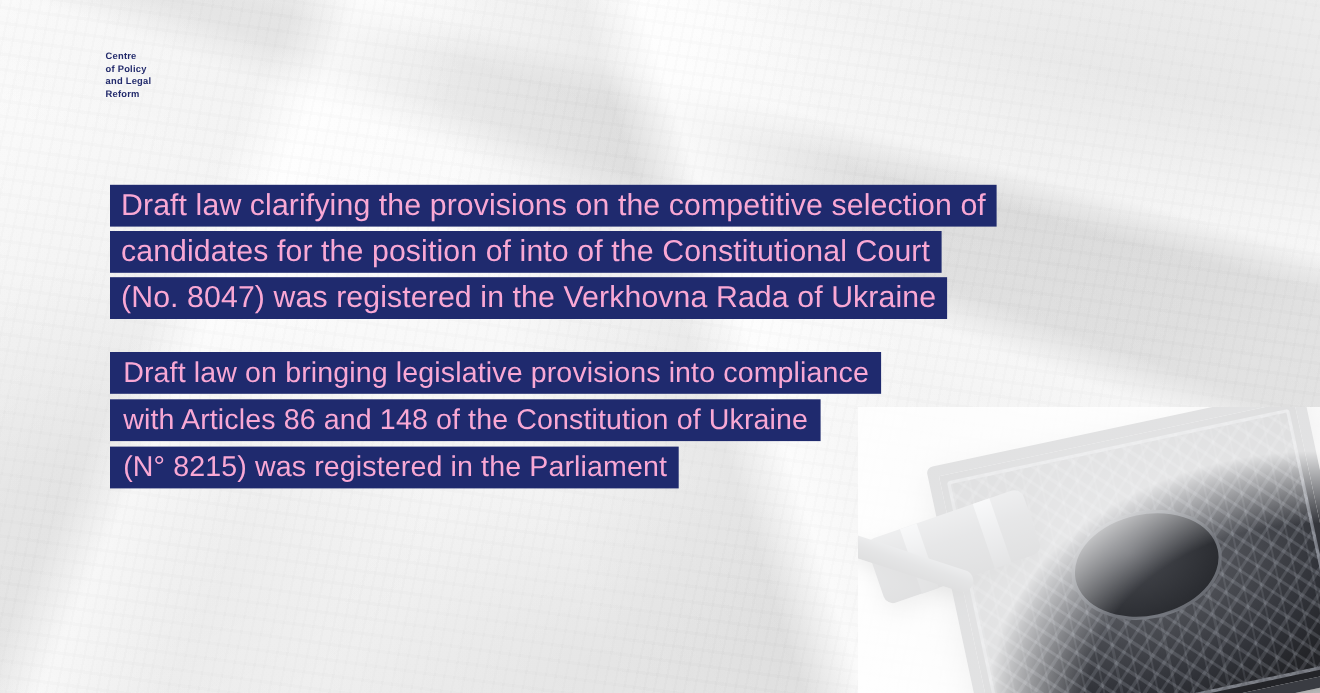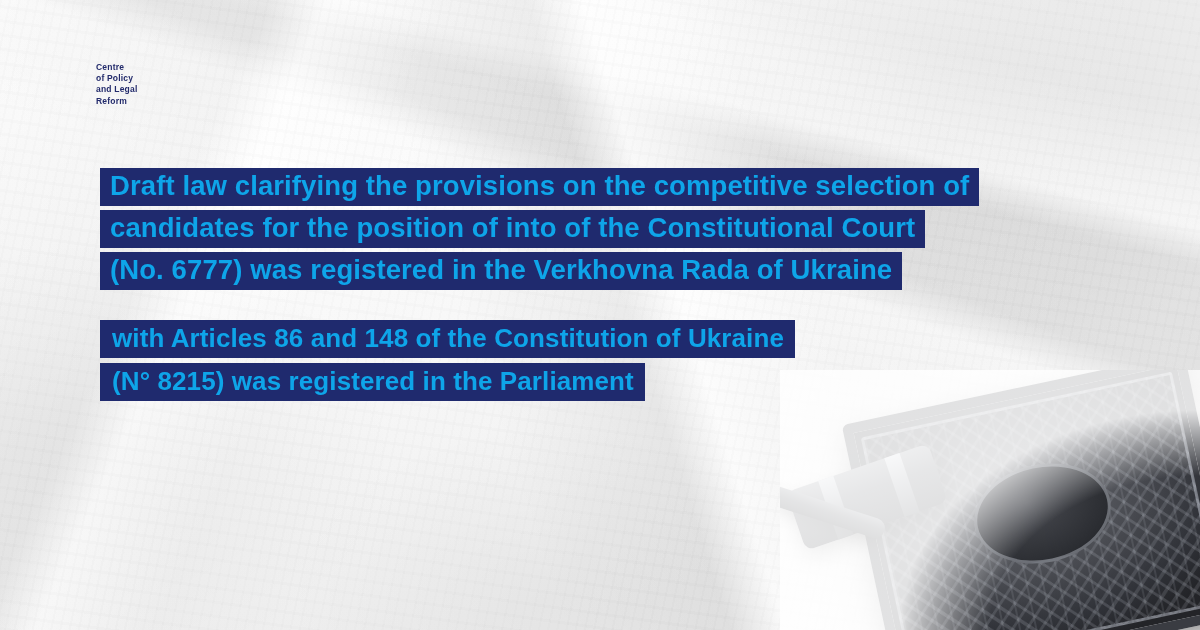--- a/index.html
+++ b/index.html
@@ -62,41 +62,41 @@
     height: 84px;
     display: block;
   }
   .logo-tagline {
     font-size: 8.5px;
     line-height: 1.32;
     font-weight: 700;
     color: #222a6b;
     letter-spacing: .2px;
     white-space: pre-line;
-    margin-top: 18px;
+    margin-top: 2px;
   }
 
   
   .headline {
     position: absolute;
     left: 0;
     top: 0;
     width: 1200px;
   }
   .hl-group {
     position: absolute;
   }
   .hl-group.first { left: 100px; top: 168px; }
   .hl-group.second { left: 100px; top: 320px; }
 
   .hl-line {
     display: table;
     background: #1f2a6e;
-    color: #0ea5e9;
-    font-weight: 700;
+    color: #f9a8d4;
+    font-weight: 400;
     letter-spacing: .1px;
     padding: 3px 10px 5px 10px;
     margin-bottom: 4px;
     box-decoration-break: clone;
   }
   .hl-group.first .hl-line {
     font-size: 27.5px;
     line-height: 30px;
   }
   .hl-group.second .hl-line {
@@ -200,24 +200,25 @@
 of Policy
 and Legal
 Reform</div>
   </div>
 
   <div class="headline">
 
     <div class="hl-group first">
       <div class="hl-line">Draft law clarifying the provisions on the competitive selection of</div>
       <div class="hl-line">candidates for the position of into of the Constitutional Court</div>
-      <div class="hl-line">(No. 6777) was registered in the Verkhovna Rada of Ukraine</div>
+      <div class="hl-line">(No. 8047) was registered in the Verkhovna Rada of Ukraine</div>
     </div>
 
     <div class="hl-group second">
+      <div class="hl-line">Draft law on bringing legislative provisions into compliance</div>
       <div class="hl-line">with Articles 86 and 148 of the Constitution of Ukraine</div>
       <div class="hl-line">(N° 8215) was registered in the Parliament</div>
     </div>
 
   </div>
 
   <div class="corner-photo">
     <div class="book">
       <div class="book-pattern"></div>
       <div class="book-medallion"></div>

